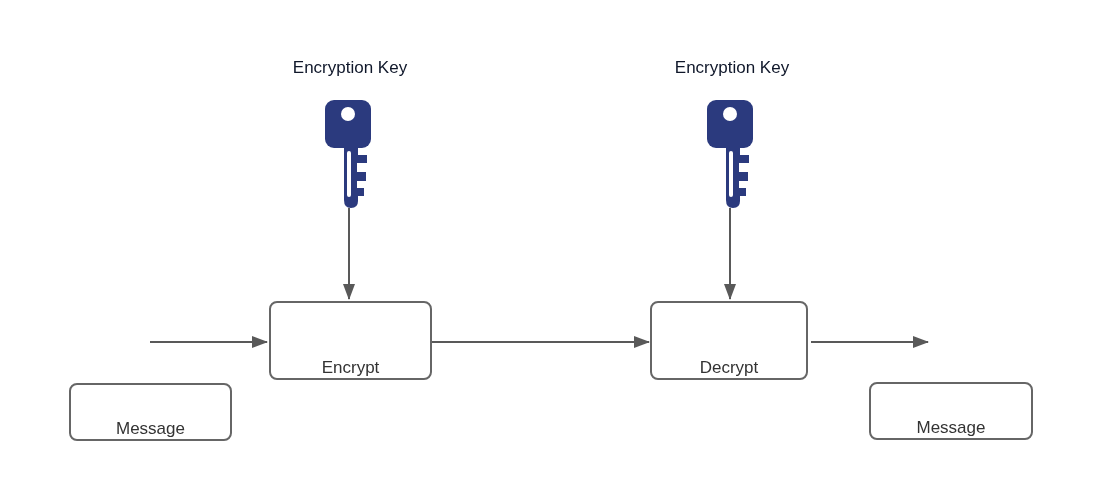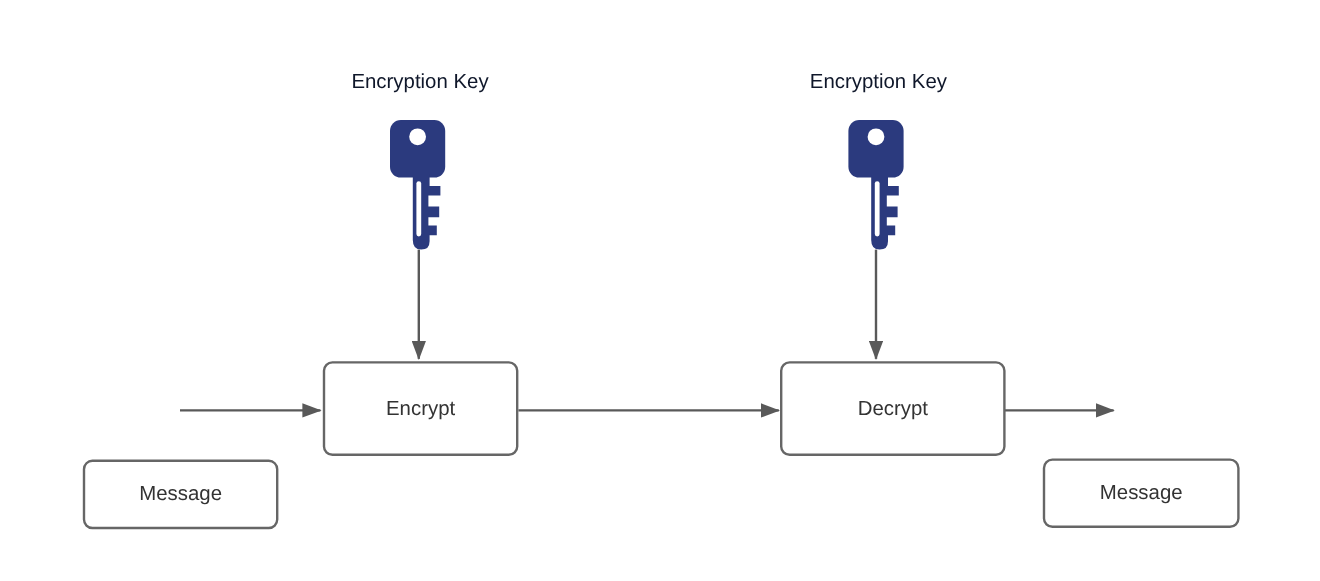--- a/index.html
+++ b/index.html
@@ -24,21 +24,21 @@
     position:absolute;
     left:0;top:0;width:1100px;height:484px;
   }
   .key{fill:var(--key-fill);}
   .key-hole{fill:#ffffff;}
   .arrow{stroke:var(--arrow-stroke);stroke-width:2;fill:none;}
   .arrowhead{fill:var(--arrow-stroke);stroke:none;}
   .node{
     position:absolute;
     display:flex;
-    align-items:center;
+    align-items:flex-end;
     justify-content:center;
     background:var(--box-fill);
     border:2px solid var(--box-border);
     border-radius:8px;
     color:var(--text-color);
     font-size:17px;
   }
   .top-label{
     position:absolute;
     color:#0f172a;
@@ -89,21 +89,21 @@
 
     <line class="arrow" x1="811" y1="342" x2="928" y2="342" marker-end="url(#ah)"></line>
   </svg>
 
   <div class="top-label" style="left:350px;top:58px;">Encryption Key</div>
   <div class="top-label" style="left:732px;top:58px;">Encryption Key</div>
 
   <div class="node" style="left:269px;top:301px;width:163px;height:79px;">
     <span>Encrypt</span>
   </div>
-  <div class="node" style="left:650px;top:301px;width:188px;height:79px;">
+  <div class="node" style="left:650px;top:301px;width:158px;height:79px;">
     <span>Decrypt</span>
   </div>
 
   <div class="node" style="left:69px;top:383px;width:163px;height:58px;">
     <span>Message</span>
   </div>
   <div class="node" style="left:869px;top:382px;width:164px;height:58px;">
     <span>Message</span>
   </div>
 

